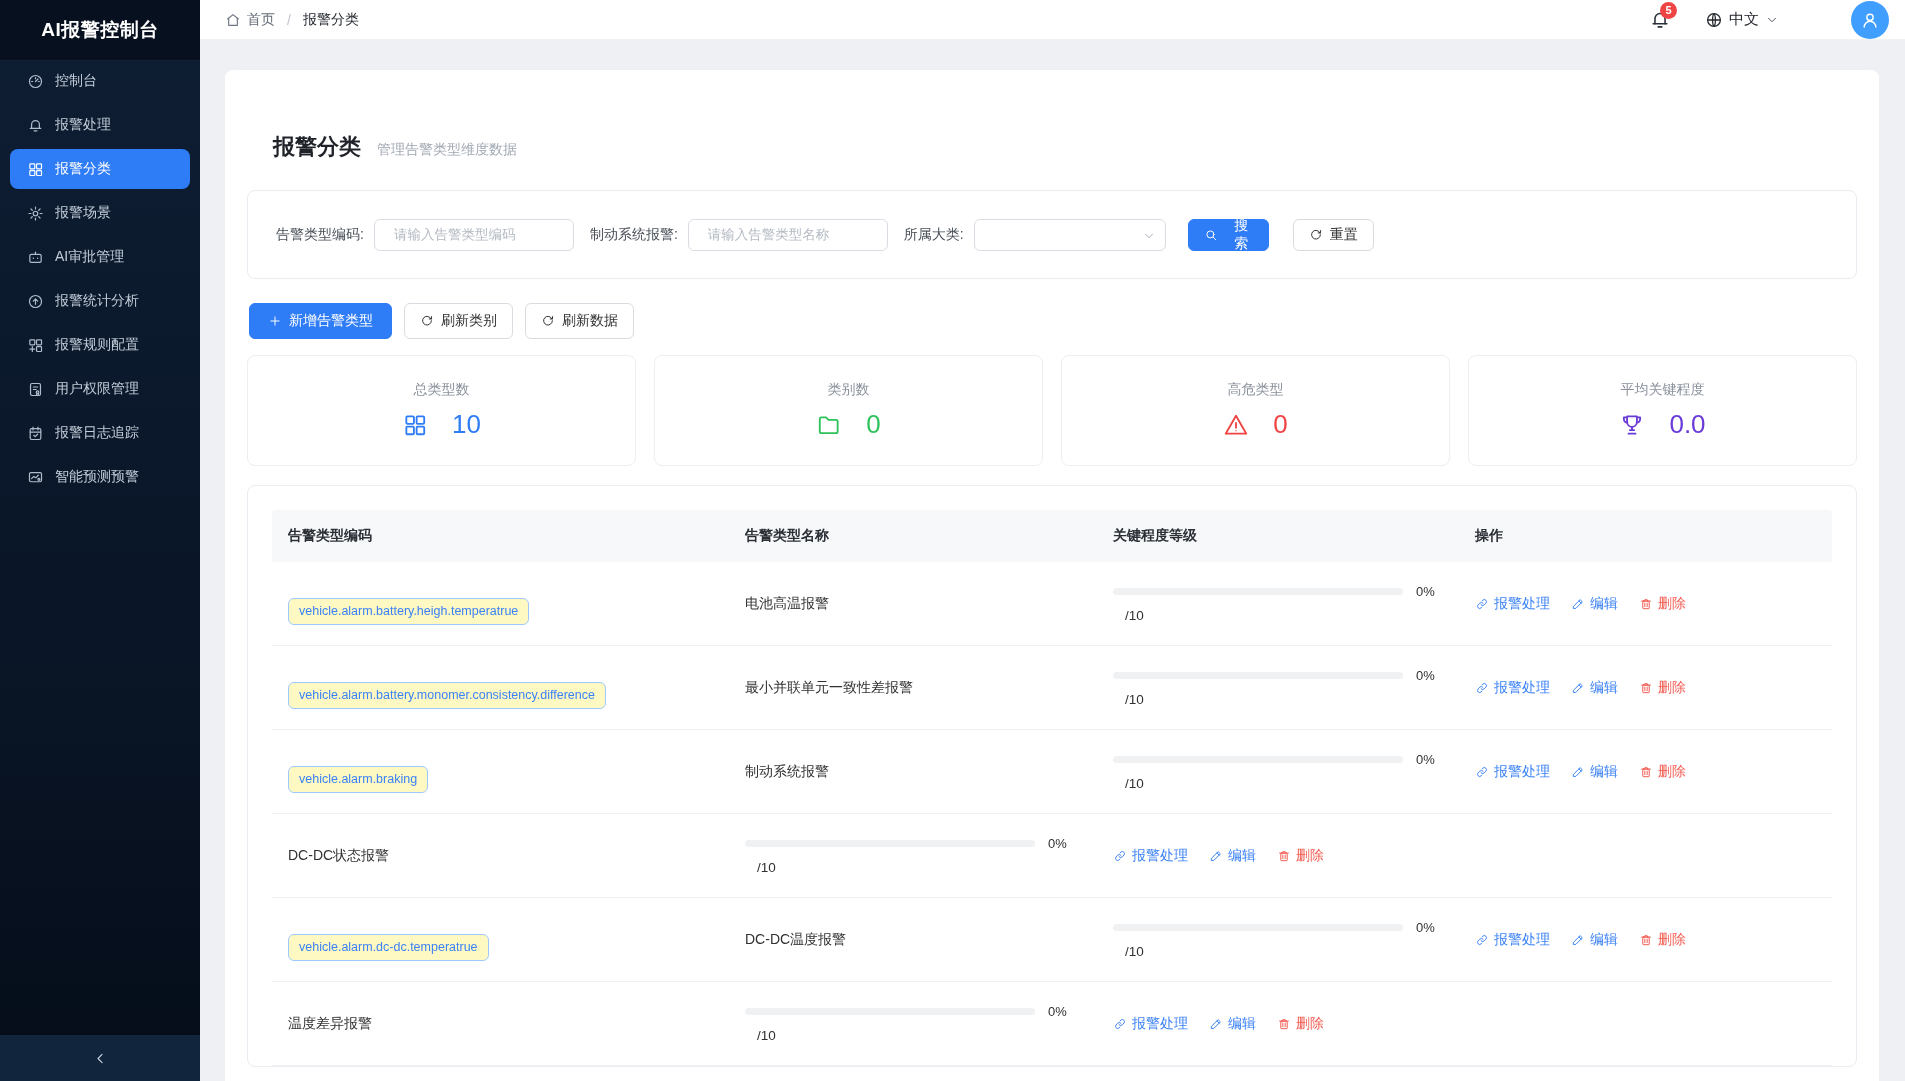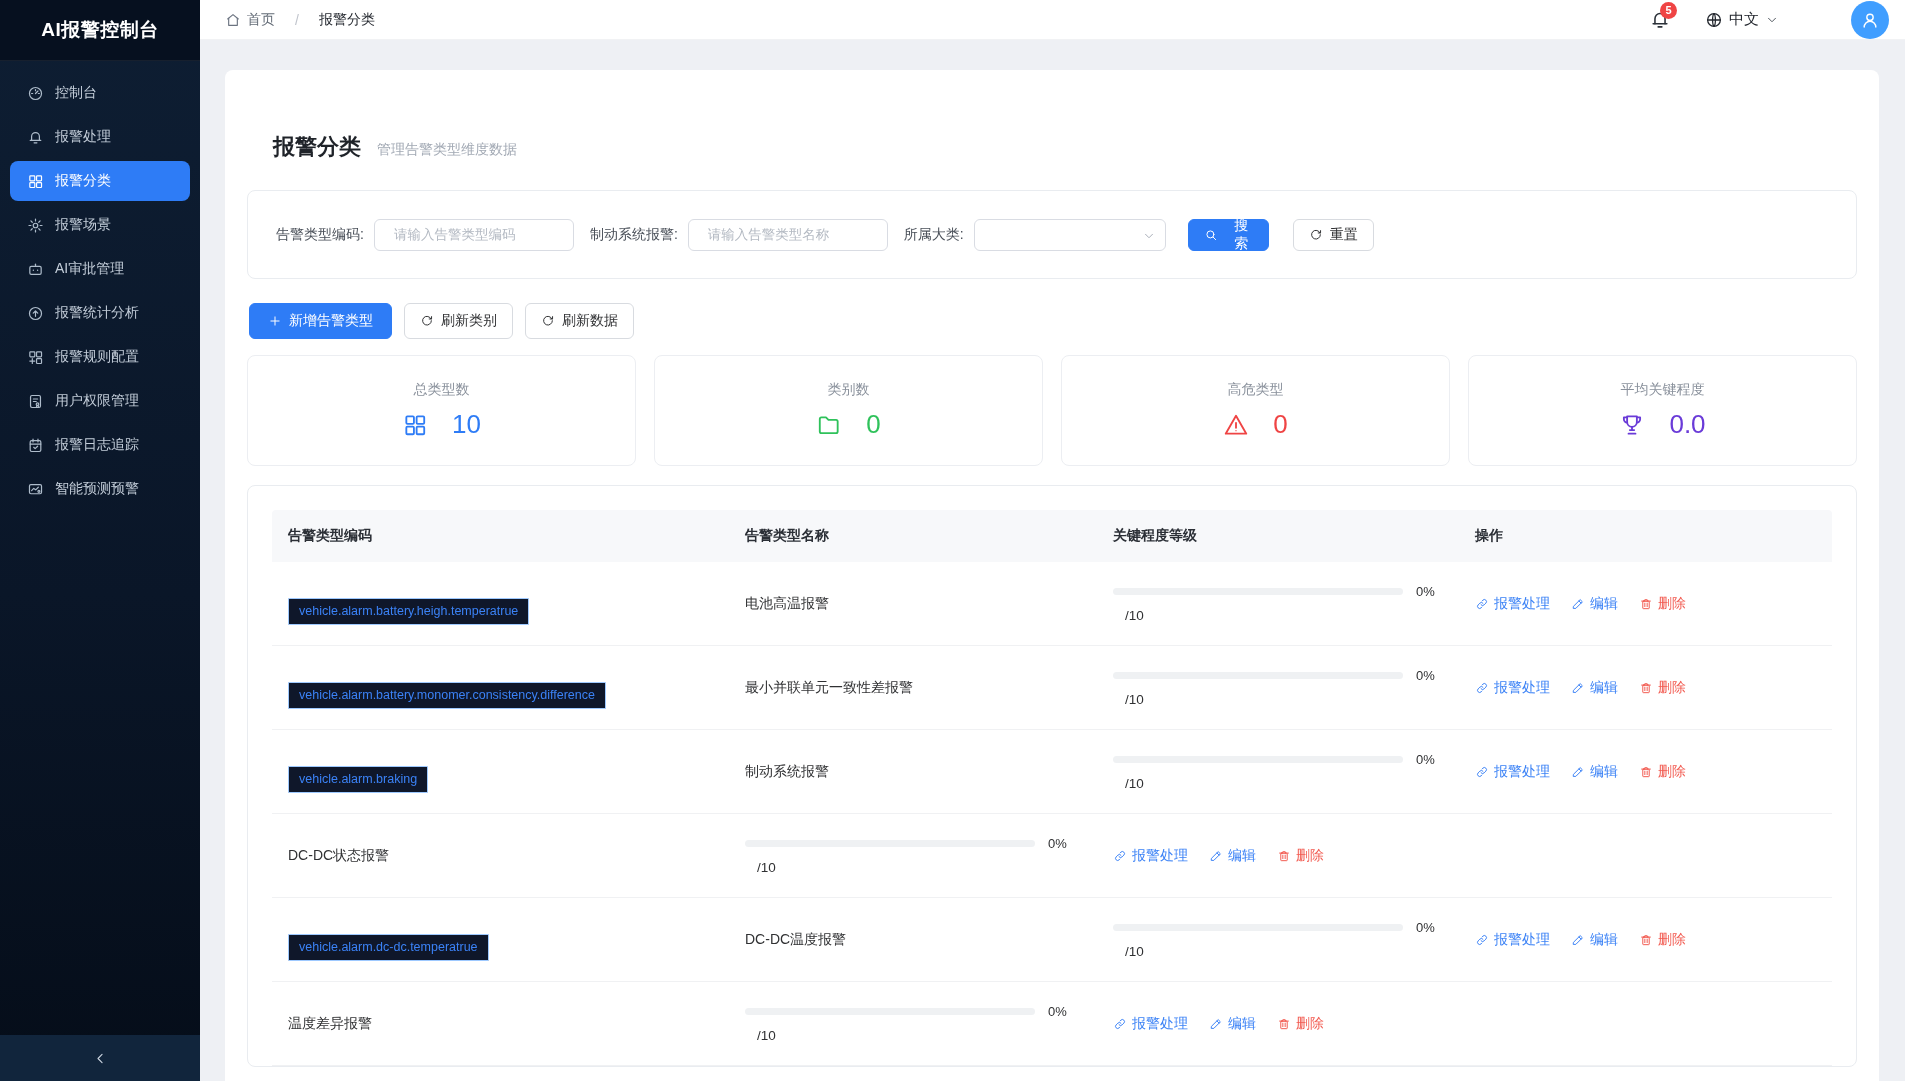--- a/index.html
+++ b/index.html
@@ -6,34 +6,34 @@
   html,body { width:1905px; height:1081px; overflow:hidden; font-family:"Liberation Sans", sans-serif; background:#eef0f4; }
   svg { width:100%; height:100%; display:block; }
   .ico { display:inline-block; flex:none; }
 
   
   .sidebar { position:absolute; left:0; top:0; width:200px; height:1081px;
     background:linear-gradient(180deg,#0e1e33 0%,#0a1628 55%,#050d19 100%); z-index:5; }
   .logo { height:61px; display:flex; align-items:center; justify-content:center;
     color:#fff; font-size:19px; font-weight:bold; letter-spacing:.5px;
     background:#06101f; border-bottom:1px solid rgba(255,255,255,.07); }
-  .menu { padding-top:12px; }
+  .menu { padding-top:0; }
   .menu-item { display:flex; align-items:center; gap:11px; height:40px; margin:0 10px 4px;
     padding:0 17px; border-radius:8px; color:#c3cdd9; font-size:14px; cursor:pointer; }
   .menu-item .mi-icon { width:17px; height:17px; color:#aebccb; }
   .menu-item.active { background:#2e7cf6; color:#fff; }
   .menu-item.active .mi-icon { color:#fff; }
   .collapse-bar { position:absolute; bottom:0; left:0; width:100%; height:46px;
     background:#11253c; display:flex; align-items:center; justify-content:center; cursor:pointer; }
   .collapse-bar .ico { width:15px; height:15px; color:#cfd8e3; }
 
   
   .topbar { position:absolute; left:200px; top:0; right:0; height:40px; background:#fff;
     display:flex; align-items:center; padding:0 16px 0 25px; border-bottom:1px solid #f1f2f4; }
-  .crumbs { display:flex; align-items:center; gap:20px; font-size:14px; }
+  .crumbs { display:flex; align-items:center; gap:12px; font-size:14px; }
   .crumb-home { display:flex; align-items:center; gap:6px; color:#646c77; cursor:pointer; }
   .crumb-home .ico { width:16px; height:16px; color:#6b7380; }
   .crumb-sep { color:#c0c4cc; }
   .crumb-cur { color:#23272e; }
   .top-right { margin-left:auto; display:flex; align-items:center; }
   .bell-wrap { position:relative; width:22px; height:22px; color:#2a3038; cursor:pointer; }
   .bell-badge { position:absolute; top:-7px; left:11px; min-width:17px; height:17px; padding:0 4px;
     background:#ef4444; color:#fff; font-size:11px; border-radius:9px;
     display:flex; align-items:center; justify-content:center; font-weight:bold; }
   .lang { display:flex; align-items:center; gap:6px; margin-left:34px; font-size:15px; color:#23272e; cursor:pointer; }
@@ -81,22 +81,22 @@
   .stat-value { margin-top:10px; display:flex; align-items:center; gap:24px; font-size:26px; }
   .stat-value .stat-icon { width:26px; height:26px; }
 
   .table-card { margin-top:19px; border:1px solid #e9ecf0; border-radius:8px; padding:24px 24px 0; background:#fff; }
   .thead { display:grid; grid-template-columns:457px 368px 362px 1fr; height:52px;
     background:#f7f8fa; border-radius:4px 4px 0 0; align-items:center; }
   .th { padding-left:16px; font-size:14px; font-weight:bold; color:#2b2f36; }
   .trow { display:grid; grid-template-columns:457px 368px 362px 1fr; height:84px;
     border-bottom:1px solid #f0f1f3; align-items:center; }
   .td { padding-left:16px; font-size:14px; color:#303133; }
-  .code-badge { display:inline-block; background:#0f172a; border:1px solid #9ec9ff; color:#3b82f6;
-    font-size:12.5px; padding:5px 10px; border-radius:1px; line-height:1.2;margin-top:16px; }
+  .code-badge { display:inline-block; background:#fef9c3; border:1px solid #9ec9ff; color:#3b82f6;
+    font-size:12.5px; padding:5px 10px; border-radius:6px; line-height:1.2;margin-top:16px; }
   .td-level { align-self:stretch; display:flex; flex-direction:column; justify-content:center; }
   .level-top { display:flex; align-items:center; gap:13px; }
   .progress { width:290px; height:7px; background:#eff1f3; border-radius:4px; overflow:hidden; }
   .progress-fill { height:100%; background:#2e7cf6; border-radius:4px; }
   .pct { font-size:13px; color:#303133; }
   .scale { margin-top:9px; padding-left:12px; font-size:13.5px; color:#303133; }
   .td-actions { display:flex; gap:21px; }
   .act { display:inline-flex; align-items:center; gap:5px; font-size:14px; cursor:pointer; text-decoration:none; }
   .act .ic { width:14px; height:14px; }
   .act.blue { color:#3b82f6; }

